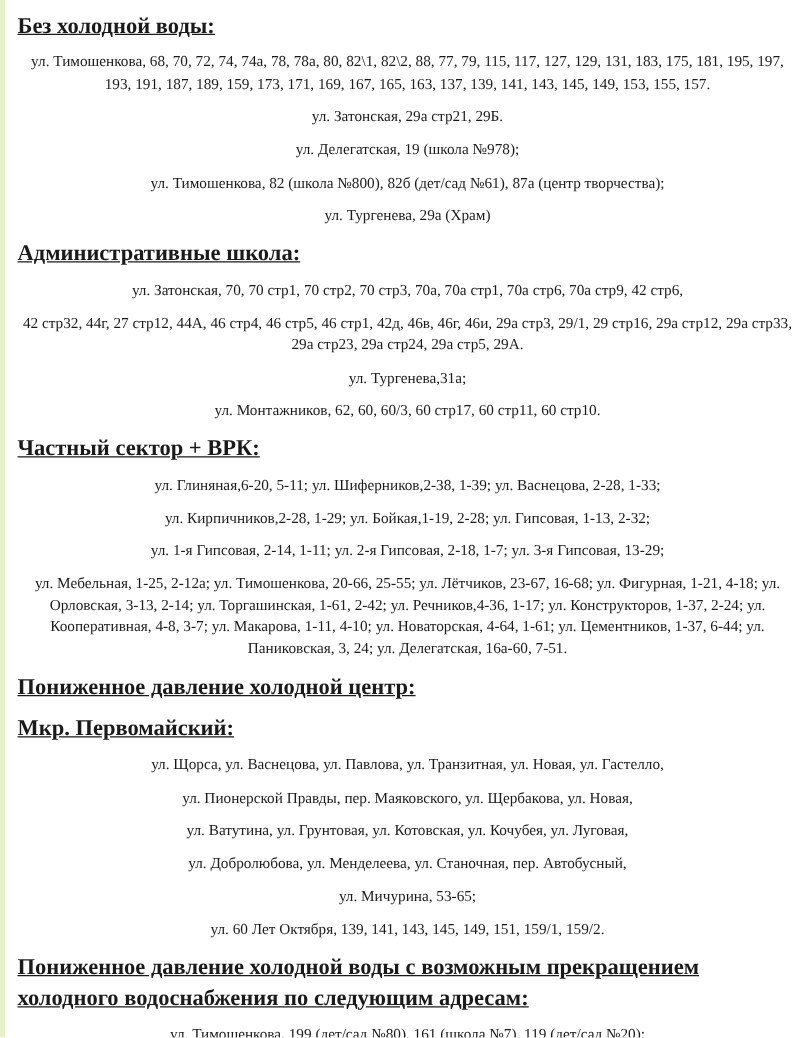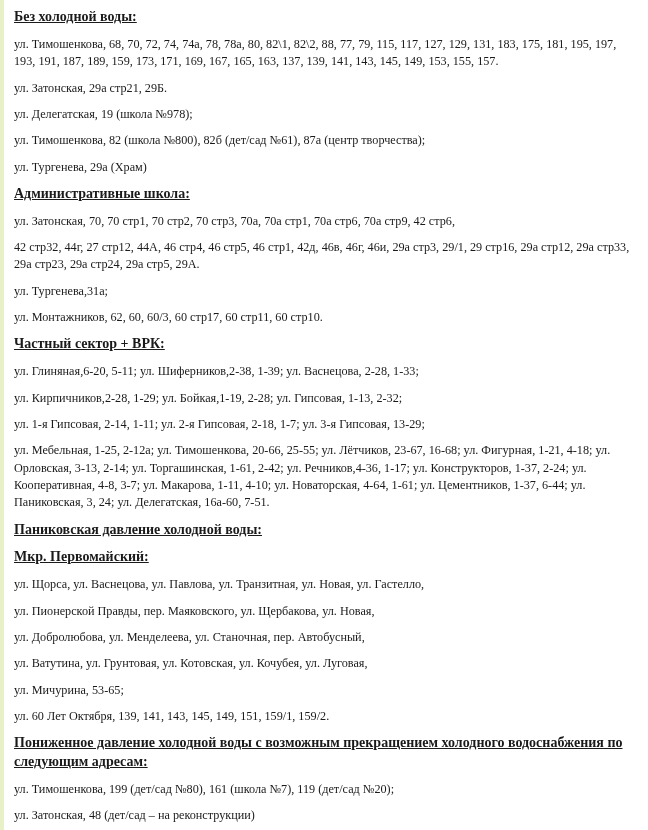--- a/index.html
+++ b/index.html
@@ -27,34 +27,34 @@
     left: 0;
     top: 0;
     bottom: 0;
     width: 4px;
     background: #e8f0c8;
   }
   .block {
     margin: 0 0 9px 0;
   }
   .heading {
-    font-size: 14px;
+    font-size: 18px;
     font-weight: bold;
     text-decoration: underline;
     line-height: 1.35;
     margin: 0 0 9px 0;
   }
   .heading.tight {
     margin-bottom: 8px;
   }
   .para {
     font-size: 12.2px;
     line-height: 1.42;
     margin: 0 0 9px 0;
-    text-align: left;
+    text-align: center;
   }
 </style>
 </head>
 <body>
 
 <div class="page">
   <div class="left-rule"></div>
 
   <div class="block">
     <div class="heading">Без холодной воды:</div>
@@ -75,29 +75,29 @@
 
   <div class="block">
     <div class="heading">Частный сектор + ВРК:</div>
     <p class="para">ул. Глиняная,6-20, 5-11; ул. Шиферников,2-38, 1-39; ул. Васнецова, 2-28, 1-33;</p>
     <p class="para">ул. Кирпичников,2-28, 1-29; ул. Бойкая,1-19, 2-28; ул. Гипсовая, 1-13, 2-32;</p>
     <p class="para">ул. 1-я Гипсовая, 2-14, 1-11; ул. 2-я Гипсовая, 2-18, 1-7; ул. 3-я Гипсовая, 13-29;</p>
     <p class="para">ул. Мебельная, 1-25, 2-12а; ул. Тимошенкова, 20-66, 25-55; ул. Лётчиков, 23-67, 16-68; ул. Фигурная, 1-21, 4-18; ул. Орловская, 3-13, 2-14; ул. Торгашинская, 1-61, 2-42; ул. Речников,4-36, 1-17; ул. Конструкторов, 1-37, 2-24; ул. Кооперативная, 4-8, 3-7; ул. Макарова, 1-11, 4-10; ул. Новаторская, 4-64, 1-61; ул. Цементников, 1-37, 6-44; ул. Паниковская, 3, 24; ул. Делегатская, 16а-60, 7-51.</p>
   </div>
 
   <div class="block">
-    <div class="heading tight">Паниковская давление холодной воды:</div>
+    <div class="heading tight">Пониженное давление холодной центр:</div>
   </div>
 
   <div class="block">
     <div class="heading">Мкр. Первомайский:</div>
     <p class="para">ул. Щорса, ул. Васнецова, ул. Павлова, ул. Транзитная, ул. Новая, ул. Гастелло,</p>
     <p class="para">ул. Пионерской Правды, пер. Маяковского, ул. Щербакова, ул. Новая,</p>
+    <p class="para">ул. Ватутина, ул. Грунтовая, ул. Котовская, ул. Кочубея, ул. Луговая,</p>
     <p class="para">ул. Добролюбова, ул. Менделеева, ул. Станочная, пер. Автобусный,</p>
-    <p class="para">ул. Ватутина, ул. Грунтовая, ул. Котовская, ул. Кочубея, ул. Луговая,</p>
     <p class="para">ул. Мичурина, 53-65;</p>
     <p class="para">ул. 60 Лет Октября, 139, 141, 143, 145, 149, 151, 159/1, 159/2.</p>
   </div>
 
   <div class="block">
     <div class="heading">Пониженное давление холодной воды с возможным прекращением холодного водоснабжения по следующим адресам:</div>
     <p class="para">ул. Тимошенкова, 199 (дет/сад №80), 161 (школа №7), 119 (дет/сад №20);</p>
     <p class="para">ул. Затонская, 48 (дет/сад – на реконструкции)</p>
   </div>
 </div>

